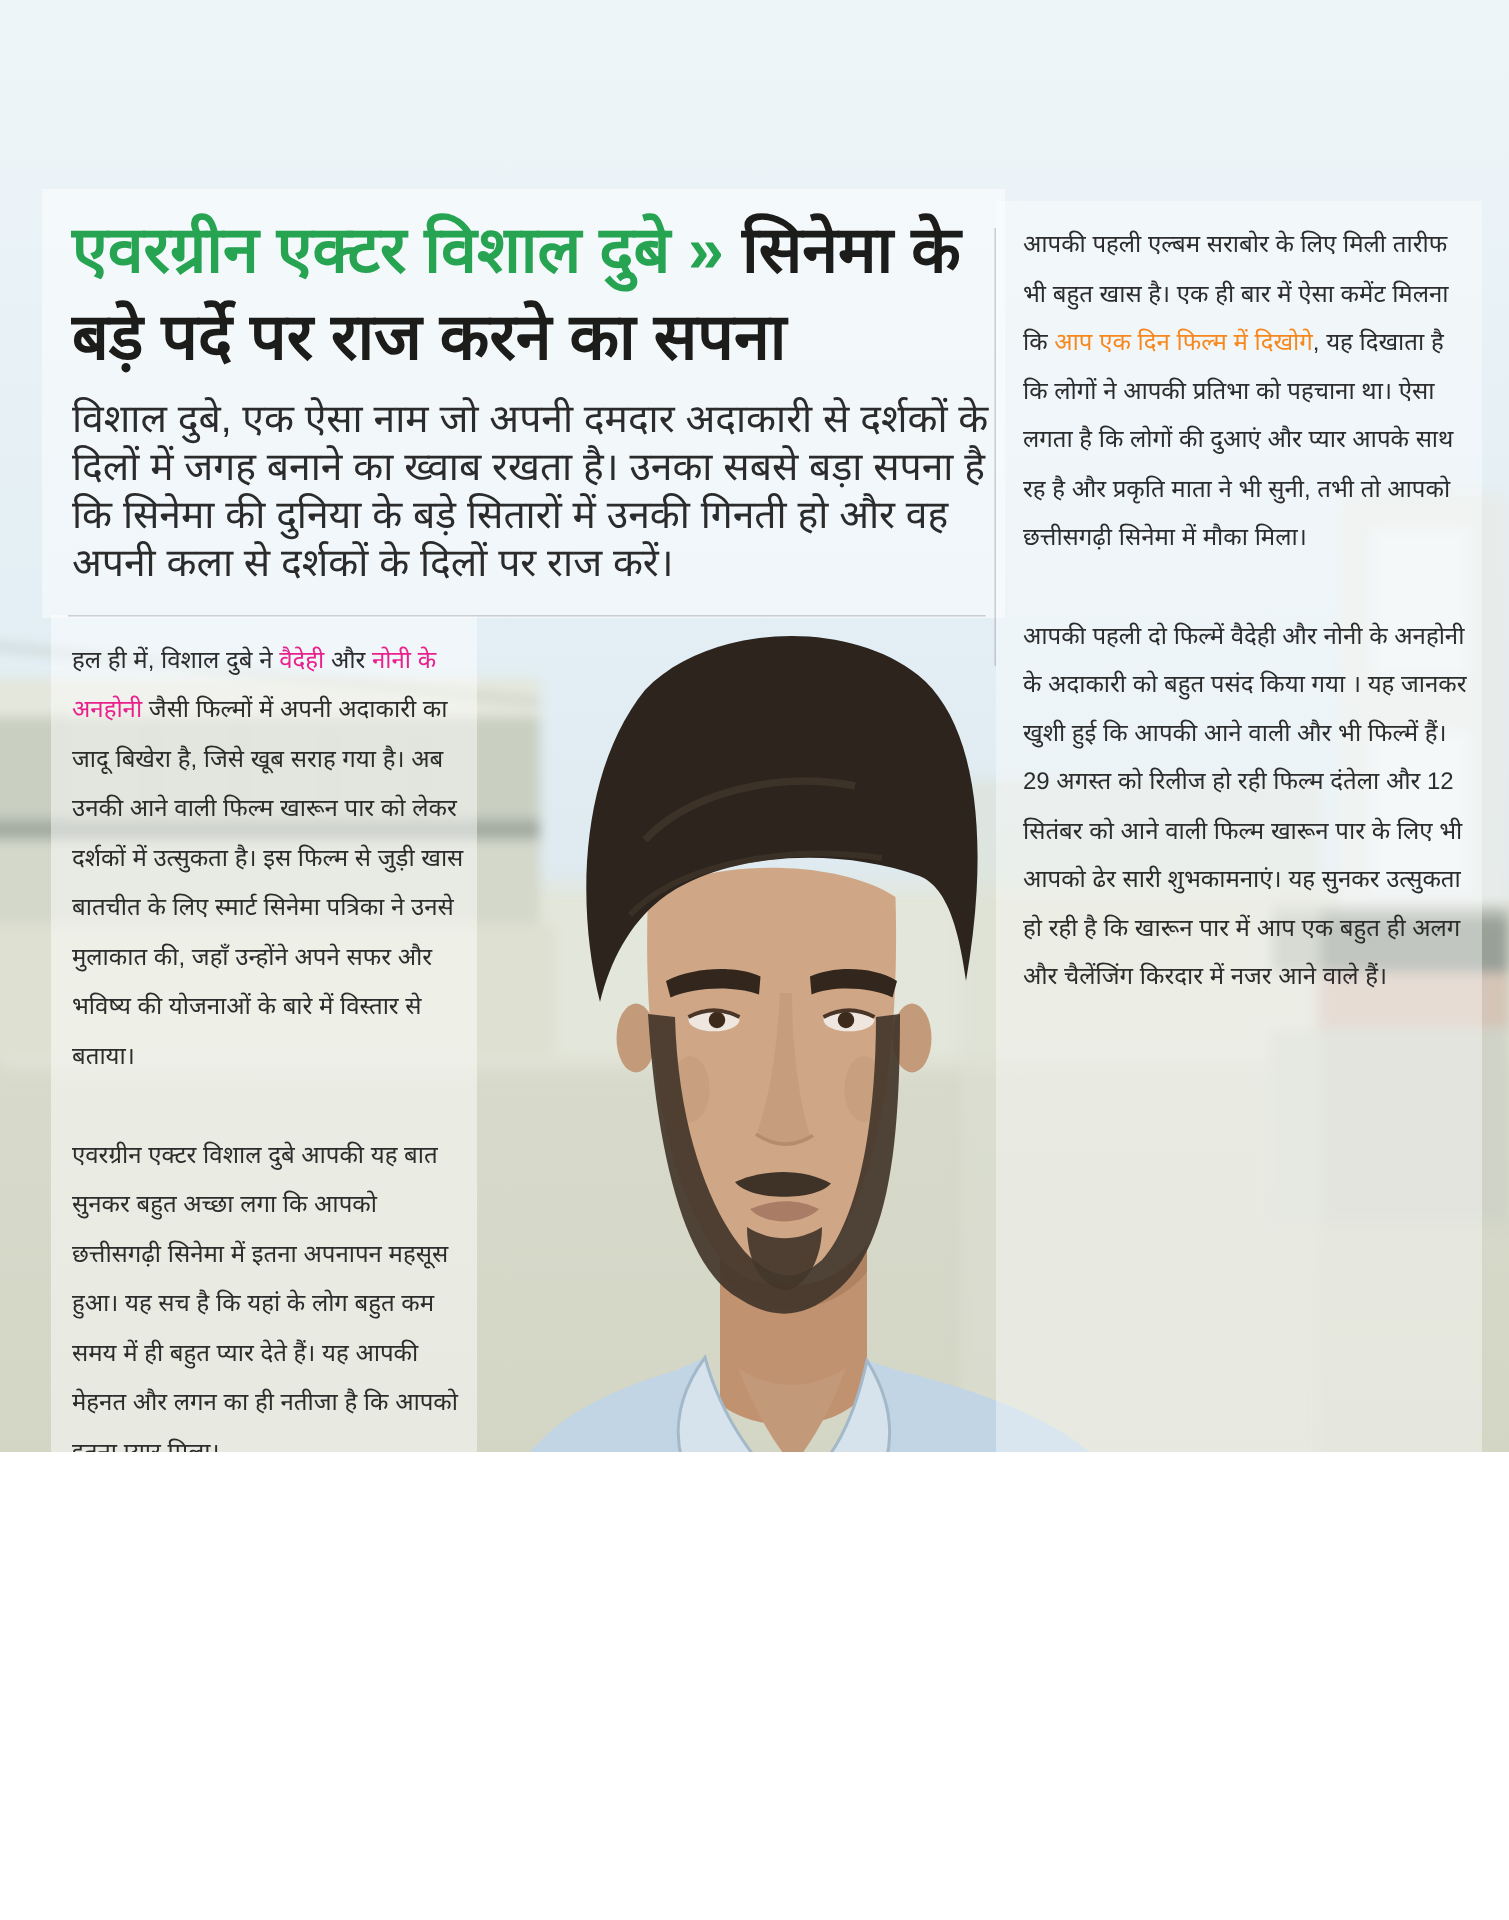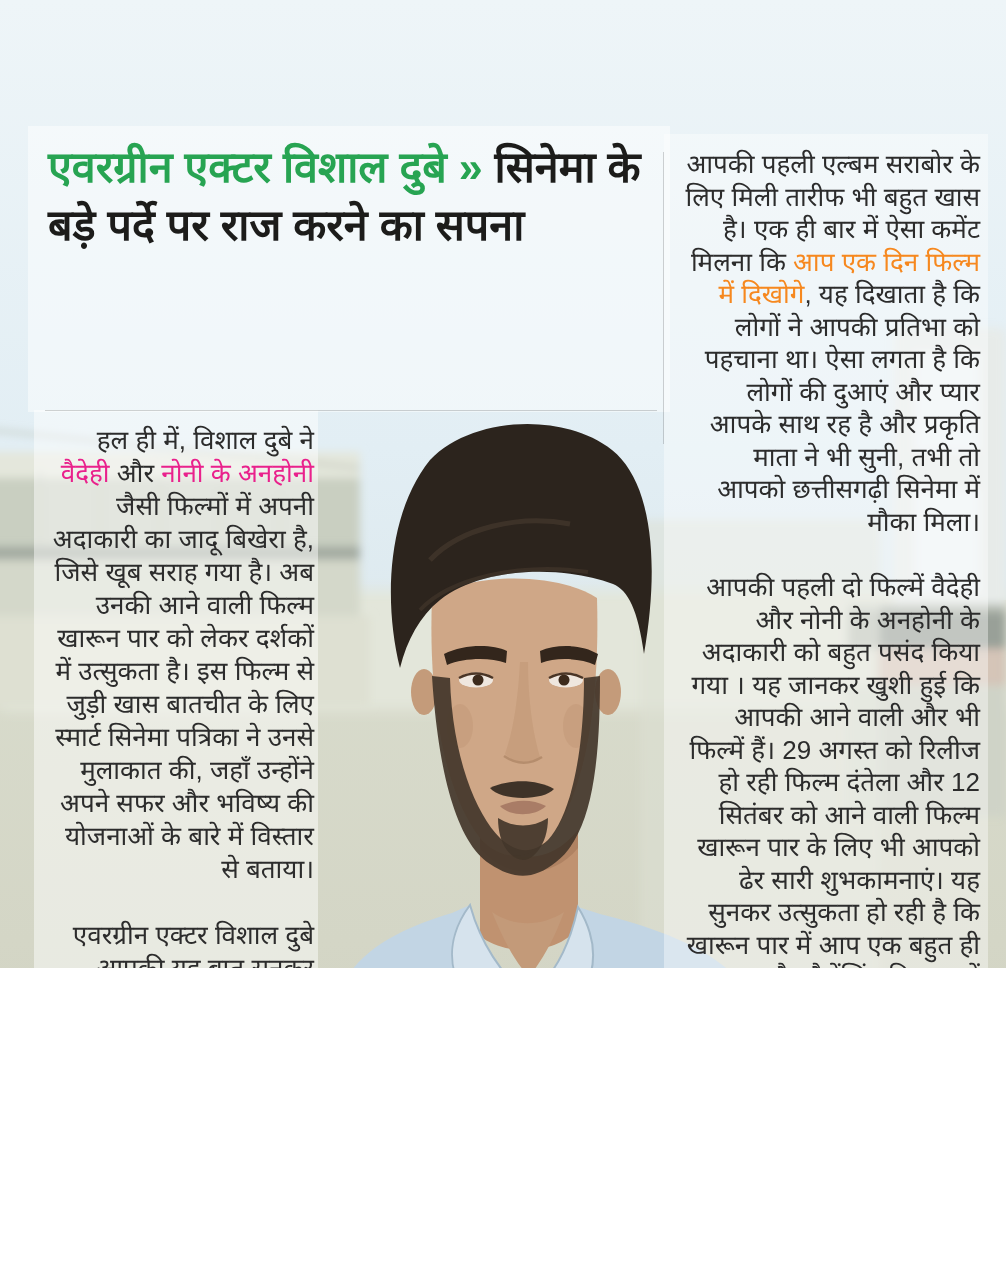--- a/index.html
+++ b/index.html
@@ -20,21 +20,21 @@
     letter-spacing:0px;
   }
   .headline .hl{color:var(--green,#27a452);}
   .intro{
     position:absolute;left:48px;top:263px;width:614px;
     font-size:26px;line-height:32px;color:#2b2b2b;
   }
   .hrule{position:absolute;left:45px;top:410px;width:612px;height:1px;background:rgba(60,60,60,0.22);}
   .vrule{position:absolute;left:663px;top:152px;width:1px;height:292px;background:rgba(60,60,60,0.22);}
 
-  .col{position:absolute;font-size:26px;line-height:33px;color:#2c2c2c;text-align:right;}
+  .col{position:absolute;font-size:16px;line-height:33px;color:#2c2c2c;}
   .col p{margin:0 0 33px 0;}
   .left-col{left:48px;top:424px;width:266px;}
   .right-col{left:682px;top:148px;width:298px;line-height:32.5px;}
   .pink{color:var(--pink,#e9218c);}
   .orange{color:var(--orange,#f6881f);}
 
   .stair{float:left;clear:left;height:33px;}
   .s2{width:26px;}.s3{width:52px;}.s4{width:74px;}.s5{width:98px;}
 
   .footer{position:absolute;left:0;top:1204px;width:1006px;height:56px;}
@@ -159,20 +159,21 @@
       <path d="M420,610 C450,578 520,562 588,572" stroke="#4a3c30" stroke-width="4" fill="none" opacity="0.5"></path>
     </g>
   </svg>
 
   <div class="overlay ov-headline"></div>
   <div class="overlay ov-left"></div>
   <div class="overlay ov-right"></div>
 
   <div class="headline"><span class="hl">एवरग्रीन एक्टर विशाल दुबे »</span><span> सिनेमा के बड़े पर्दे पर राज करने का सपना</span></div>
 
+  <div class="intro">विशाल दुबे, एक ऐसा नाम जो अपनी दमदार अदाकारी से दर्शकों के दिलों में जगह बनाने का ख्वाब रखता है। उनका सबसे बड़ा सपना है कि सिनेमा की दुनिया के बड़े सितारों में उनकी गिनती हो और वह अपनी कला से दर्शकों के दिलों पर राज करें।</div>
 
   <div class="hrule"></div>
   <div class="vrule"></div>
 
   <div class="col left-col">
     <p><span>हल ही में, विशाल दुबे ने </span><span class="pink">वैदेही</span><span> और </span><span class="pink">नोनी के अनहोनी</span><span> जैसी फिल्मों में अपनी अदाकारी का जादू बिखेरा है, जिसे खूब सराह गया है। अब उनकी आने वाली फिल्म खारून पार को लेकर दर्शकों में उत्सुकता है। इस फिल्म से जुड़ी खास बातचीत के लिए स्मार्ट सिनेमा पत्रिका ने उनसे मुलाकात की, जहाँ उन्होंने अपने सफर और भविष्य की योजनाओं के बारे में विस्तार से बताया।</span></p>
     <p>एवरग्रीन एक्टर विशाल दुबे आपकी यह बात सुनकर बहुत अच्छा लगा कि आपको छत्तीसगढ़ी सिनेमा में इतना अपनापन महसूस हुआ। यह सच है कि यहां के लोग बहुत कम समय में ही बहुत प्यार देते हैं। यह आपकी मेहनत और लगन का ही नतीजा है कि आपको इतना प्यार मिला।</p>
   </div>
 
   <div class="col right-col">

